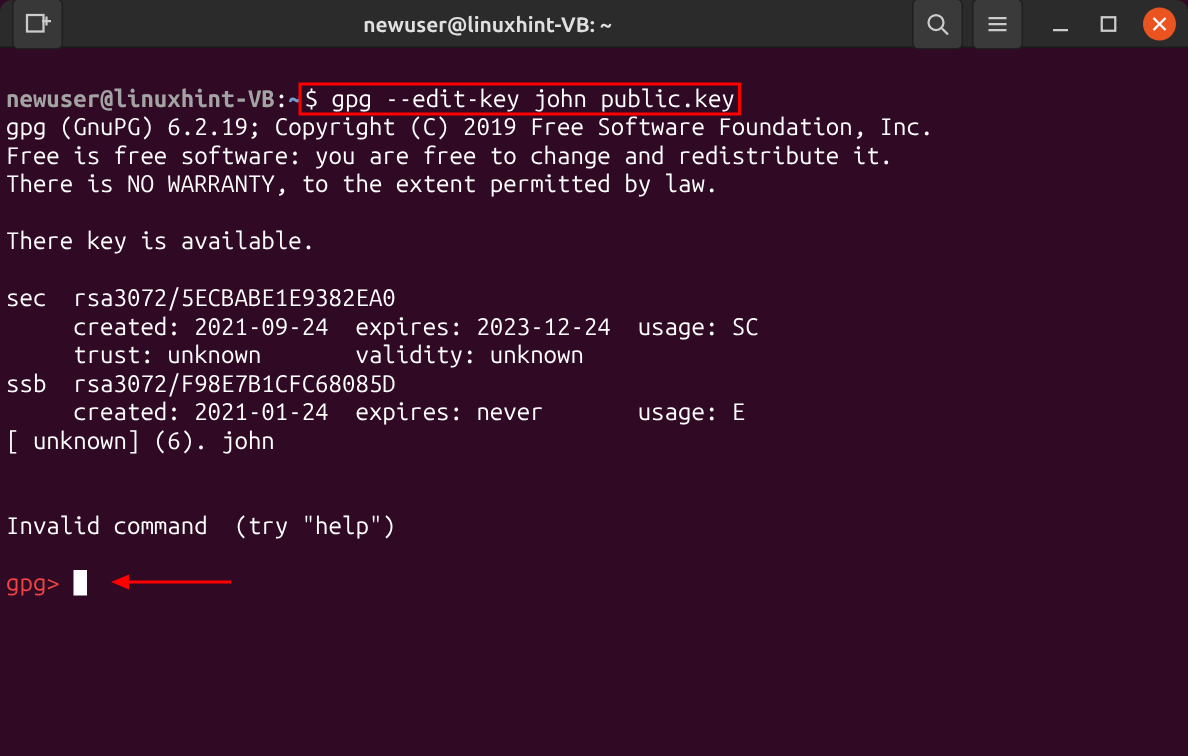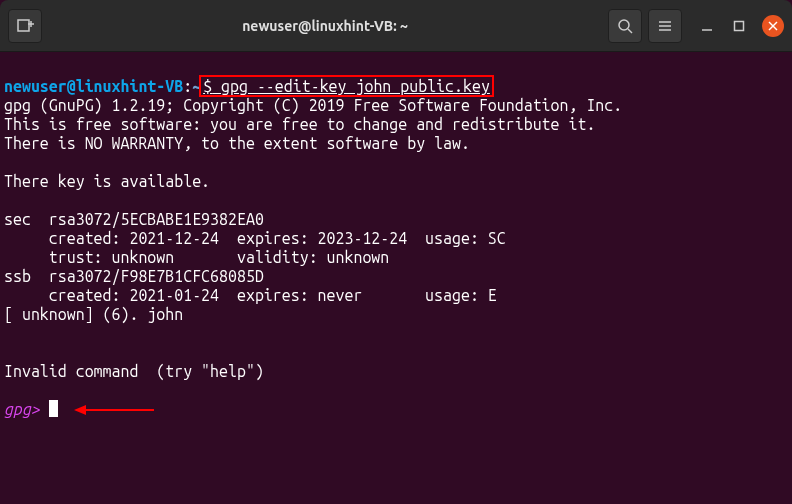--- a/index.html
+++ b/index.html
@@ -5,21 +5,21 @@
     * { margin: 0; padding: 0; box-sizing: border-box; }
     body {
       width: 792px;
       height: 504px;
       background: #300a24;
       font-family: 'Ubuntu Mono', 'DejaVu Sans Mono', monospace;
       overflow: hidden;
       border-radius: 8px;
     }
     .titlebar {
-      height: 52px;
+      height: 32px;
       background: #2b2b2b;
       display: flex;
       align-items: center;
       padding: 0 8px;
       border-bottom: 1px solid #1a1a1a;
     }
     .titlebar-left {
       display: flex;
       gap: 4px;
     }
@@ -75,30 +75,29 @@
       align-items: center;
       justify-content: center;
     }
     .terminal {
       padding: 6px 4px;
       font-size: 16px;
       line-height: 19px;
       white-space: pre;
       color: #ffffff;
     }
-    .prompt-user { color: #0ea5e9; font-weight: bold; }
+    .prompt-user { color: #a3a3a3; font-weight: bold; }
     .prompt-tilde { color: #729fcf; font-weight: bold; }
     .prompt-colon { color: #ffffff; }
     .redbox {
       border: 2px solid #ff0000;
       padding: 0 2px;
       margin-left: -2px;
-      text-decoration: underline;
     }
-    .gpg-prompt { color: #d946ef; font-style: italic; }
+    .gpg-prompt { color: #ef4444; }
     .cursor {
       display: inline-block;
       width: 9px;
       height: 17px;
       background: #ffffff;
       vertical-align: text-bottom;
       margin-bottom: 1px;
     }
     .arrow {
       display: inline-block;
@@ -151,28 +150,28 @@
           <line x1="1" y1="1" x2="9" y2="9" stroke="#fff" stroke-width="1.5"></line>
           <line x1="9" y1="1" x2="1" y2="9" stroke="#fff" stroke-width="1.5"></line>
         </svg>
       </div>
     </div>
   </div>
 </div>
 
 <div class="terminal">
 <span class="prompt-user">newuser@linuxhint-VB</span><span class="prompt-colon">:</span><span class="prompt-tilde">~</span><span class="redbox"><span>$</span><span> gpg --edit-key john public.key</span></span>
-<span>gpg (GnuPG) 1.2.19; Copyright (C) 2019 Free Software Foundation, Inc.</span>
-<span>This is free software: you are free to change and redistribute it.</span>
-<span>There is NO WARRANTY, to the extent software by law.</span>
+<span>gpg (GnuPG) 6.2.19; Copyright (C) 2019 Free Software Foundation, Inc.</span>
+<span>Free is free software: you are free to change and redistribute it.</span>
+<span>There is NO WARRANTY, to the extent permitted by law.</span>
 <span></span>
 <span>There key is available.</span>
 <span></span>
 <span>sec  rsa3072/5ECBABE1E9382EA0</span>
-<span>     created: 2021-12-24  expires: 2023-12-24  usage: SC  </span>
+<span>     created: 2021-09-24  expires: 2023-12-24  usage: SC  </span>
 <span>     trust: unknown       validity: unknown</span>
 <span>ssb  rsa3072/F98E7B1CFC68085D</span>
 <span>     created: 2021-01-24  expires: never       usage: E   </span>
 <span>[ unknown] (6). john</span>
 <span></span>
 <span></span>
 <span>Invalid command  (try "help")</span>
 <span></span>
 <span class="gpg-prompt">gpg&gt; </span><span class="cursor"></span><span class="arrow"><svg width="80" height="12" viewBox="0 0 80 12">
         <line x1="80" y1="6" x2="8" y2="6" stroke="#ff0000" stroke-width="2"></line>

